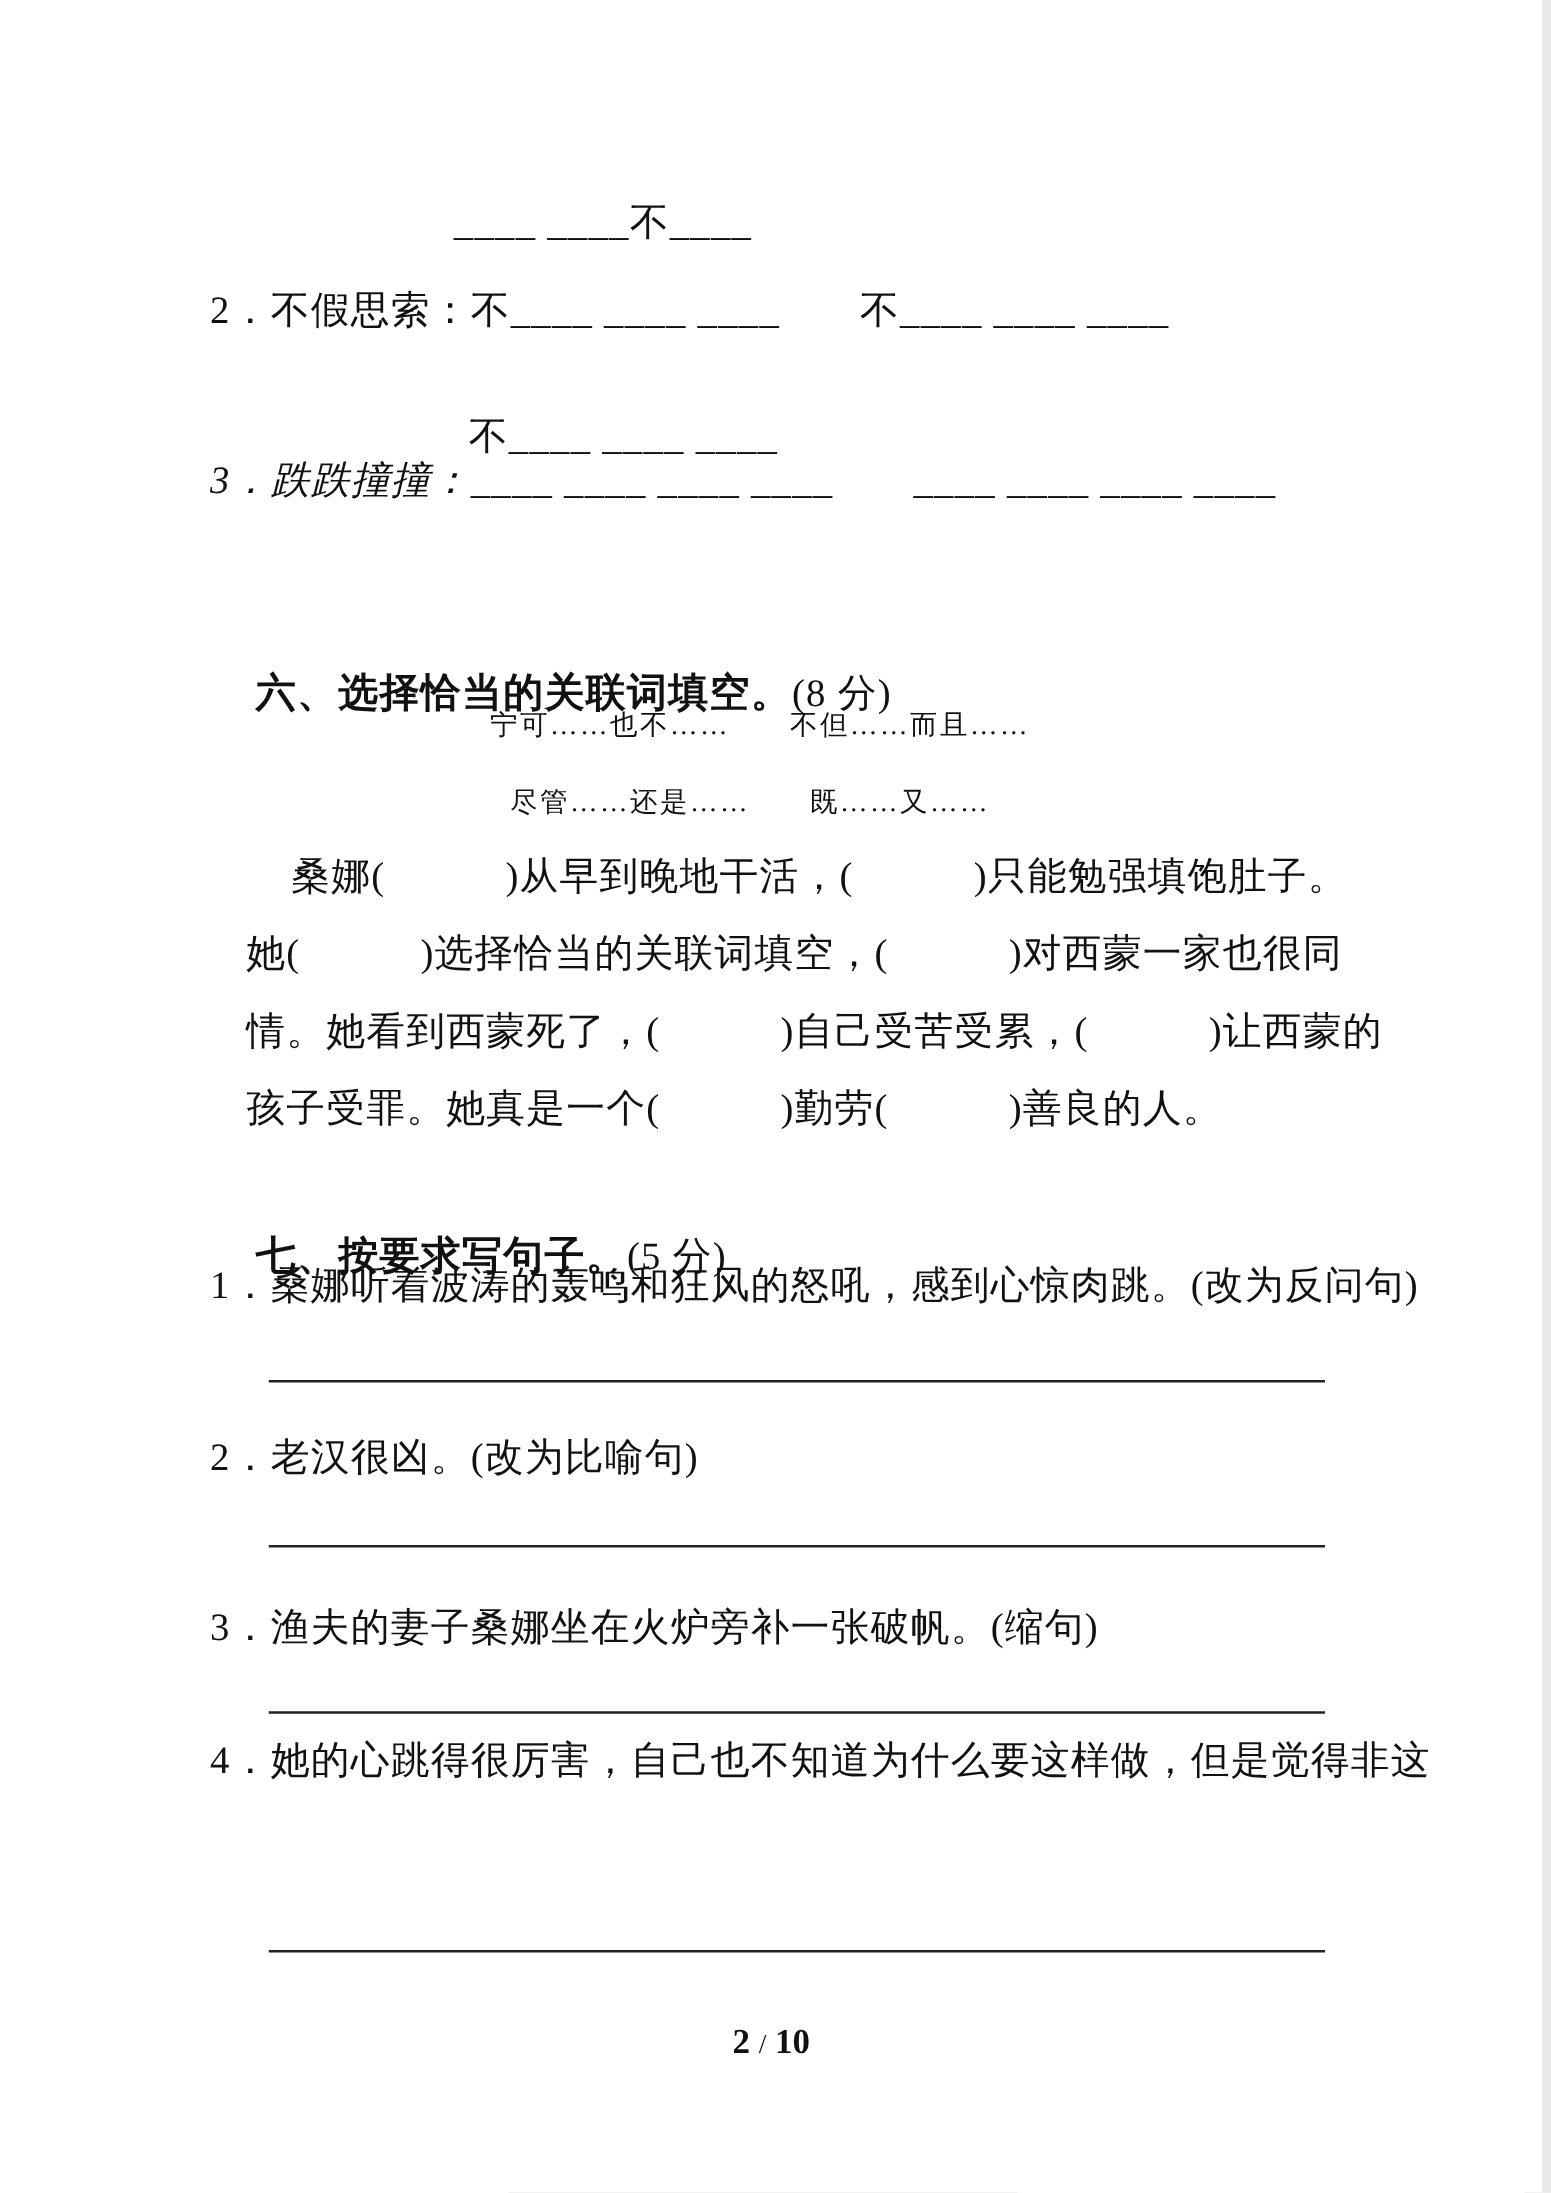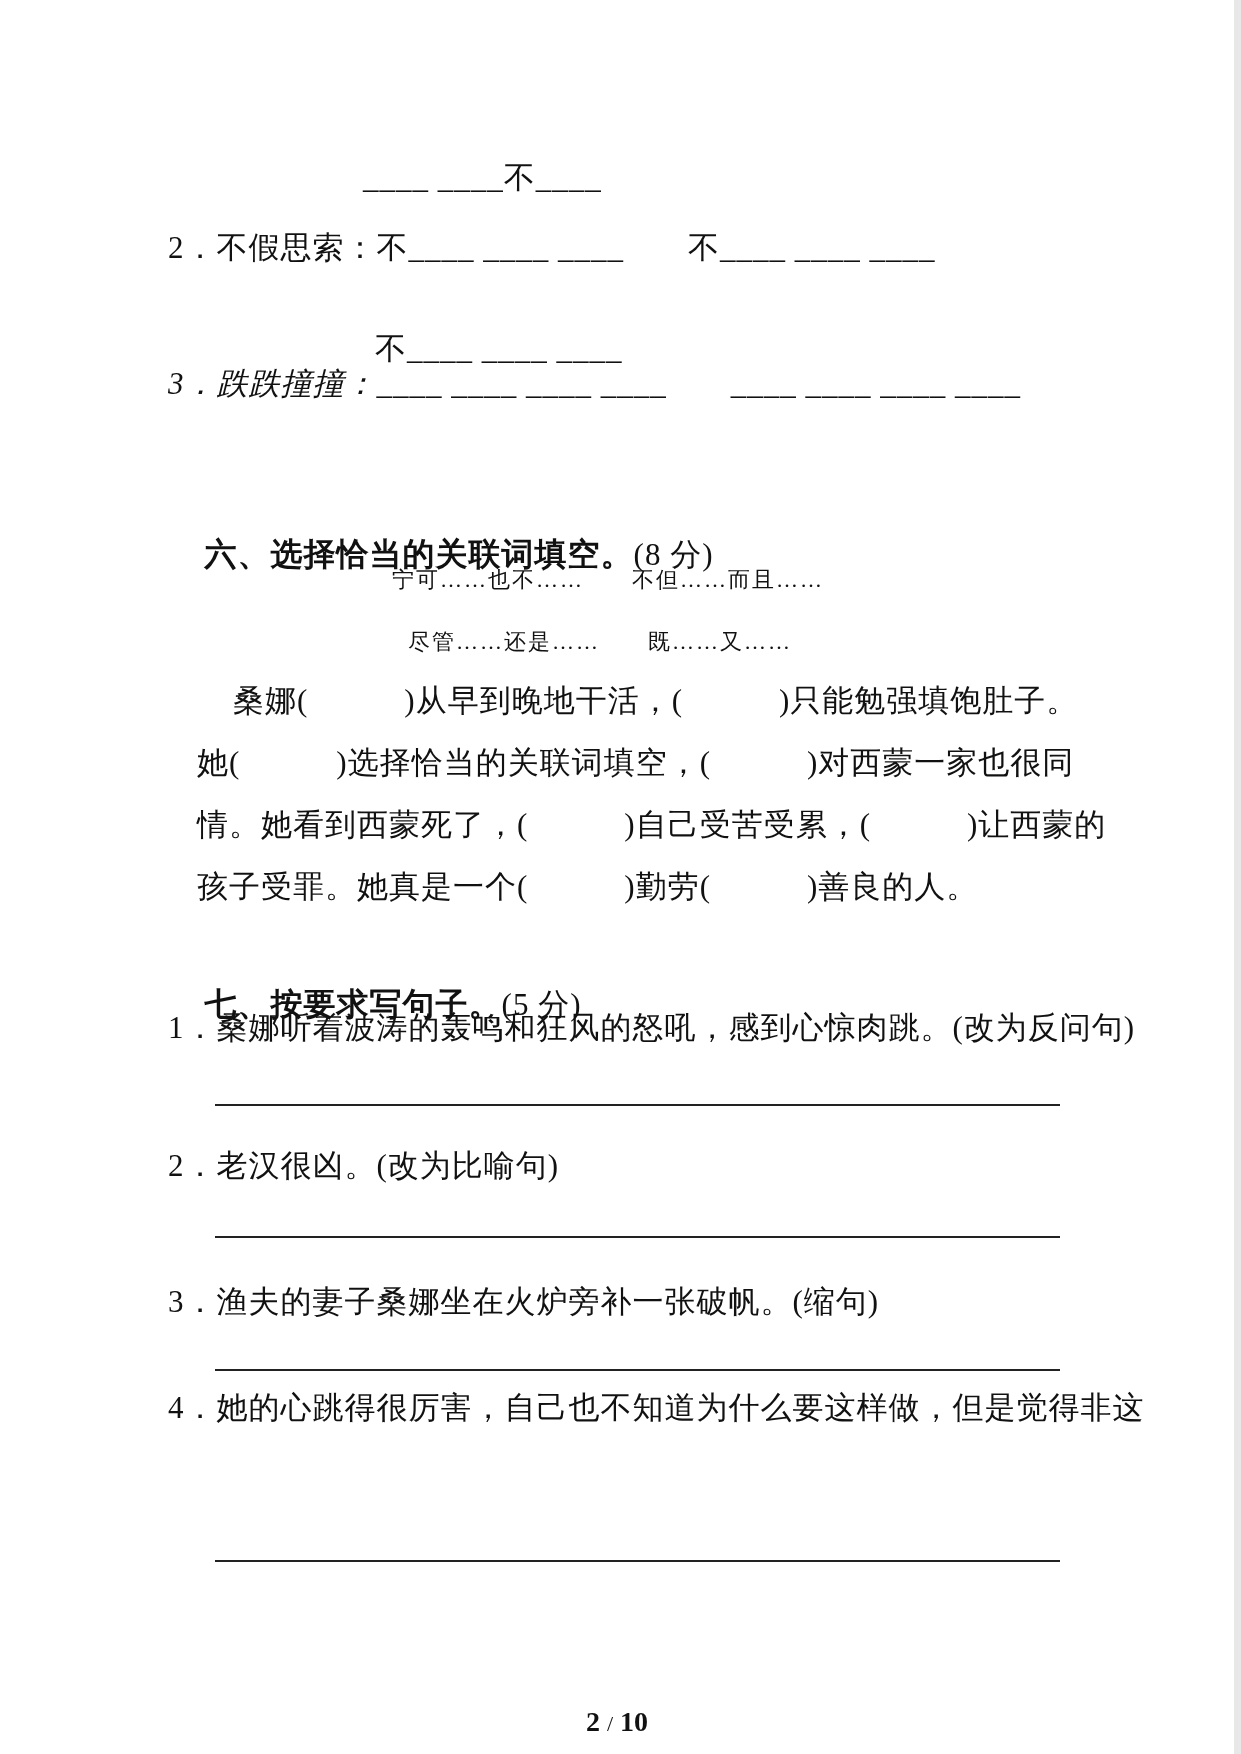--- a/index.html
+++ b/index.html
@@ -97,19 +97,19 @@
 
   <div class="txt" style="left:168px; top:1282px;">3．渔夫的妻子桑娜坐在火炉旁补一张破帆。(缩句)</div>
 
   <div class="answer-line" style="left:215px; top:1369px; width:845px;"></div>
 
   <div class="txt" style="left:168px; top:1388px;">4．她的心跳得很厉害，自己也不知道为什么要这样做，但是觉得非这</div>
 
 
   <div class="answer-line" style="left:215px; top:1560px; width:845px;"></div>
 
-  <div class="footer" style="top:1706px;">
+  <div class="footer" style="top:1618px;">
     <span>2</span>
     <span class="sep">/</span>
     <span>10</span>
   </div>
 
 </div>
 
 </body></html>

